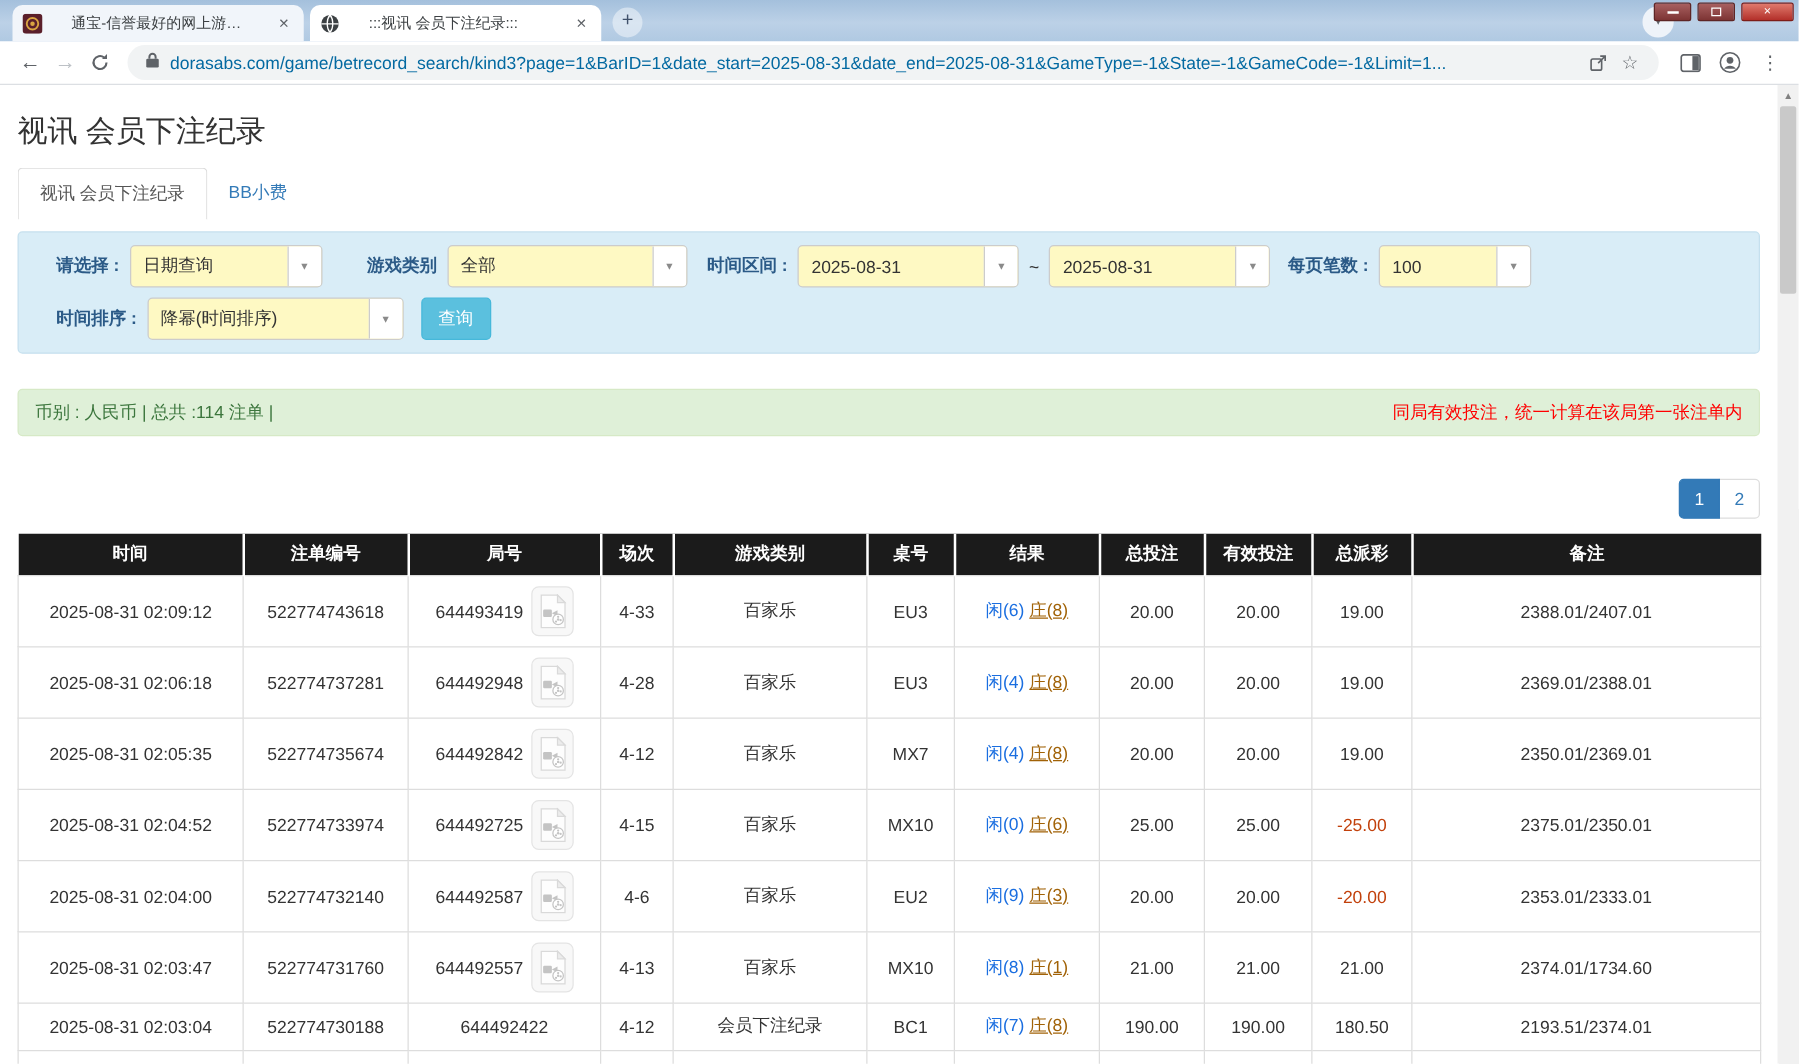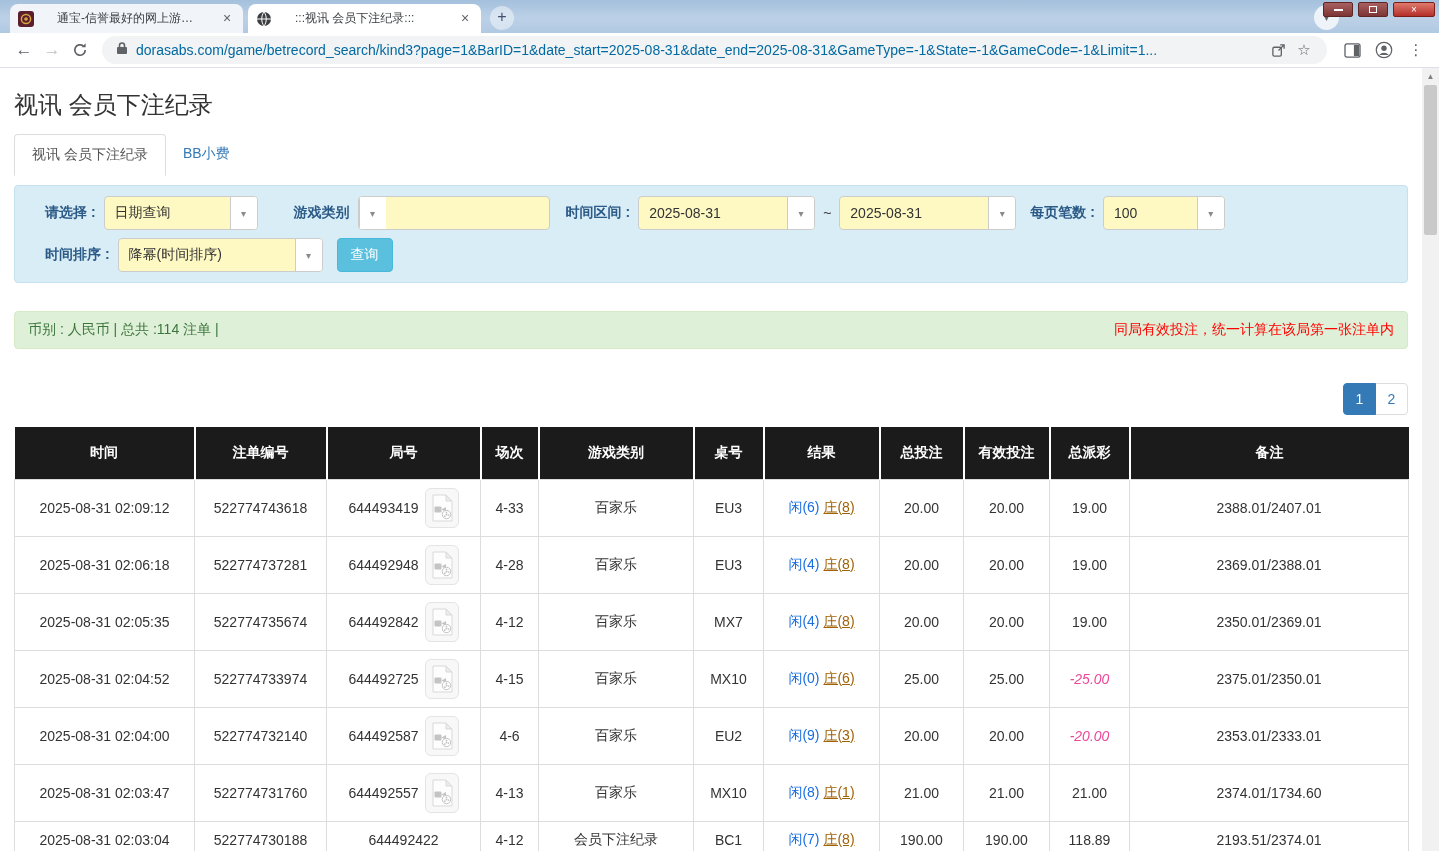--- a/index.html
+++ b/index.html
@@ -68,34 +68,34 @@
   .summary-right { color:#ff0000; }
 
   .pagination { display:flex; justify-content:flex-end; margin-top:34px; }
   .page-btn { min-width:33px; height:32px; display:flex; align-items:center; justify-content:center;
     border:1px solid #ddd; background:#fff; color:#337ab7; font-size:14px; margin-left:-1px; }
   .page-btn.first { border-radius:4px 0 0 4px; }
   .page-btn.last  { border-radius:0 4px 4px 0; }
   .page-btn.active { background:#337ab7; border-color:#337ab7; color:#fff; z-index:1; }
 
   table.bets { width:100%; border-collapse:collapse; margin-top:12px; font-size:14px; table-layout:fixed; }
-  table.bets thead th { background:#1b1b1b; color:#fff; font-weight:bold; height:52px; text-align:center;
+  table.bets thead th { background:#1b1b1b; color:#fff; font-weight:bold; height:33px; text-align:center;
     border-left:2px solid #fff; }
   table.bets thead th:first-child { border-left:none; }
   table.bets tbody td { border:1px solid #ddd; text-align:center; color:#333; padding:8px 3px; background:#fff;
     overflow:hidden; white-space:nowrap; }
   tr.tall td { height:54px; }
   tr.short td { height:38px; }
   .round-wrap { display:inline-flex; align-items:center; gap:6px; }
   .video-btn { width:34px; height:40px; border:1px solid #e4e4e4; border-radius:6px; background:#f8f8f8;
     display:inline-flex; align-items:center; justify-content:center; }
   .res-player { color:#1a6ee0; }
   .res-banker { color:#a16207;text-decoration:underline; }
   td.c-totalbet { color:#1a6ee0; }
-  td.c-payout.negative { color:#ec4899;font-style:italic; }
+  td.c-payout.negative { color:#c2410c; }
 </style>
 </head>
 <body>
 
 <div class="tabstrip">
   <div class="tab inactive">
     <span class="favicon">
       <svg width="16" height="16" viewBox="0 0 16 16">
           <rect width="16" height="16" rx="3" fill="#5a1f2a"></rect>
           <circle cx="8" cy="8" r="4.6" fill="none" stroke="#d9a441" stroke-width="1.5"></circle>
@@ -186,20 +186,21 @@
 
   <div class="filter-panel">
     <div class="filter-row">
       <span class="filter-label">请选择 :</span>
       <span class="combo" style="width:154px">
         <span class="combo-value">日期查询</span>
         <span class="combo-caret">▾</span>
       </span>
       <span class="filter-label" style="margin-left:36px">游戏类别</span>
       <span class="combo" style="width:192px">
+        <span class="combo-value">全部</span>
         <span class="combo-caret">▾</span>
       </span>
       <span class="filter-label" style="margin-left:16px">时间区间 :</span>
       <span class="combo" style="width:177px">
         <span class="combo-value">2025-08-31</span>
         <span class="combo-caret">▾</span>
       </span>
       <span class="tilde">~</span>
       <span class="combo" style="width:177px">
         <span class="combo-value">2025-08-31</span>
@@ -434,21 +435,21 @@
           <td>522774730188</td>
           <td><span class="round-wrap">
               <span>644492422</span>
             </span></td>
           <td>4-12</td>
           <td>会员下注纪录</td>
           <td>BC1</td>
           <td><span class="res-player">闲(7)</span> <span class="res-banker">庄(8)</span></td>
           <td class="c-totalbet">190.00</td>
           <td>190.00</td>
-          <td class="c-payout">118.89</td>
+          <td class="c-payout">180.50</td>
           <td>2193.51/2374.01</td>
         </tr>
         <tr class="short">
           <td>2025-08-31 02:01:48</td>
           <td>522774727558</td>
           <td></td>
           <td>4-10</td>
           <td>区块链百家乐</td>
           <td>BC1</td>
           <td> </td>

